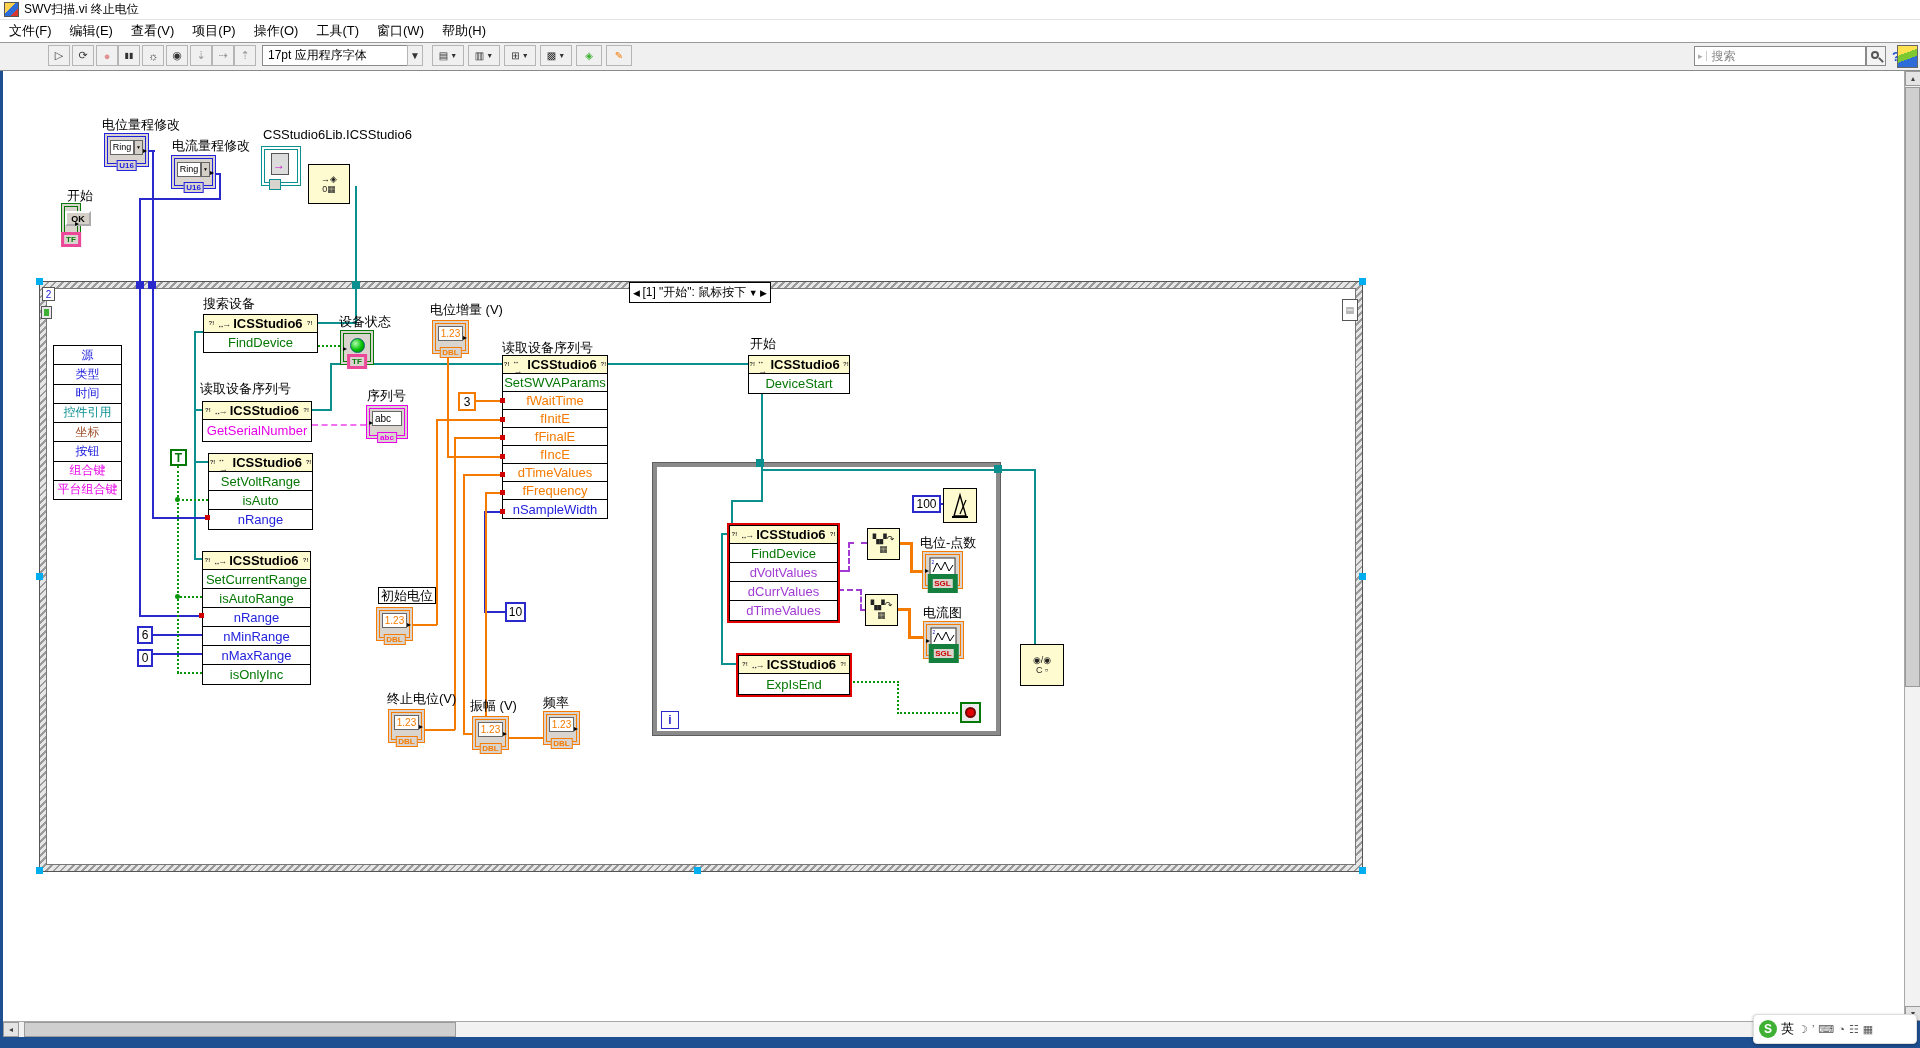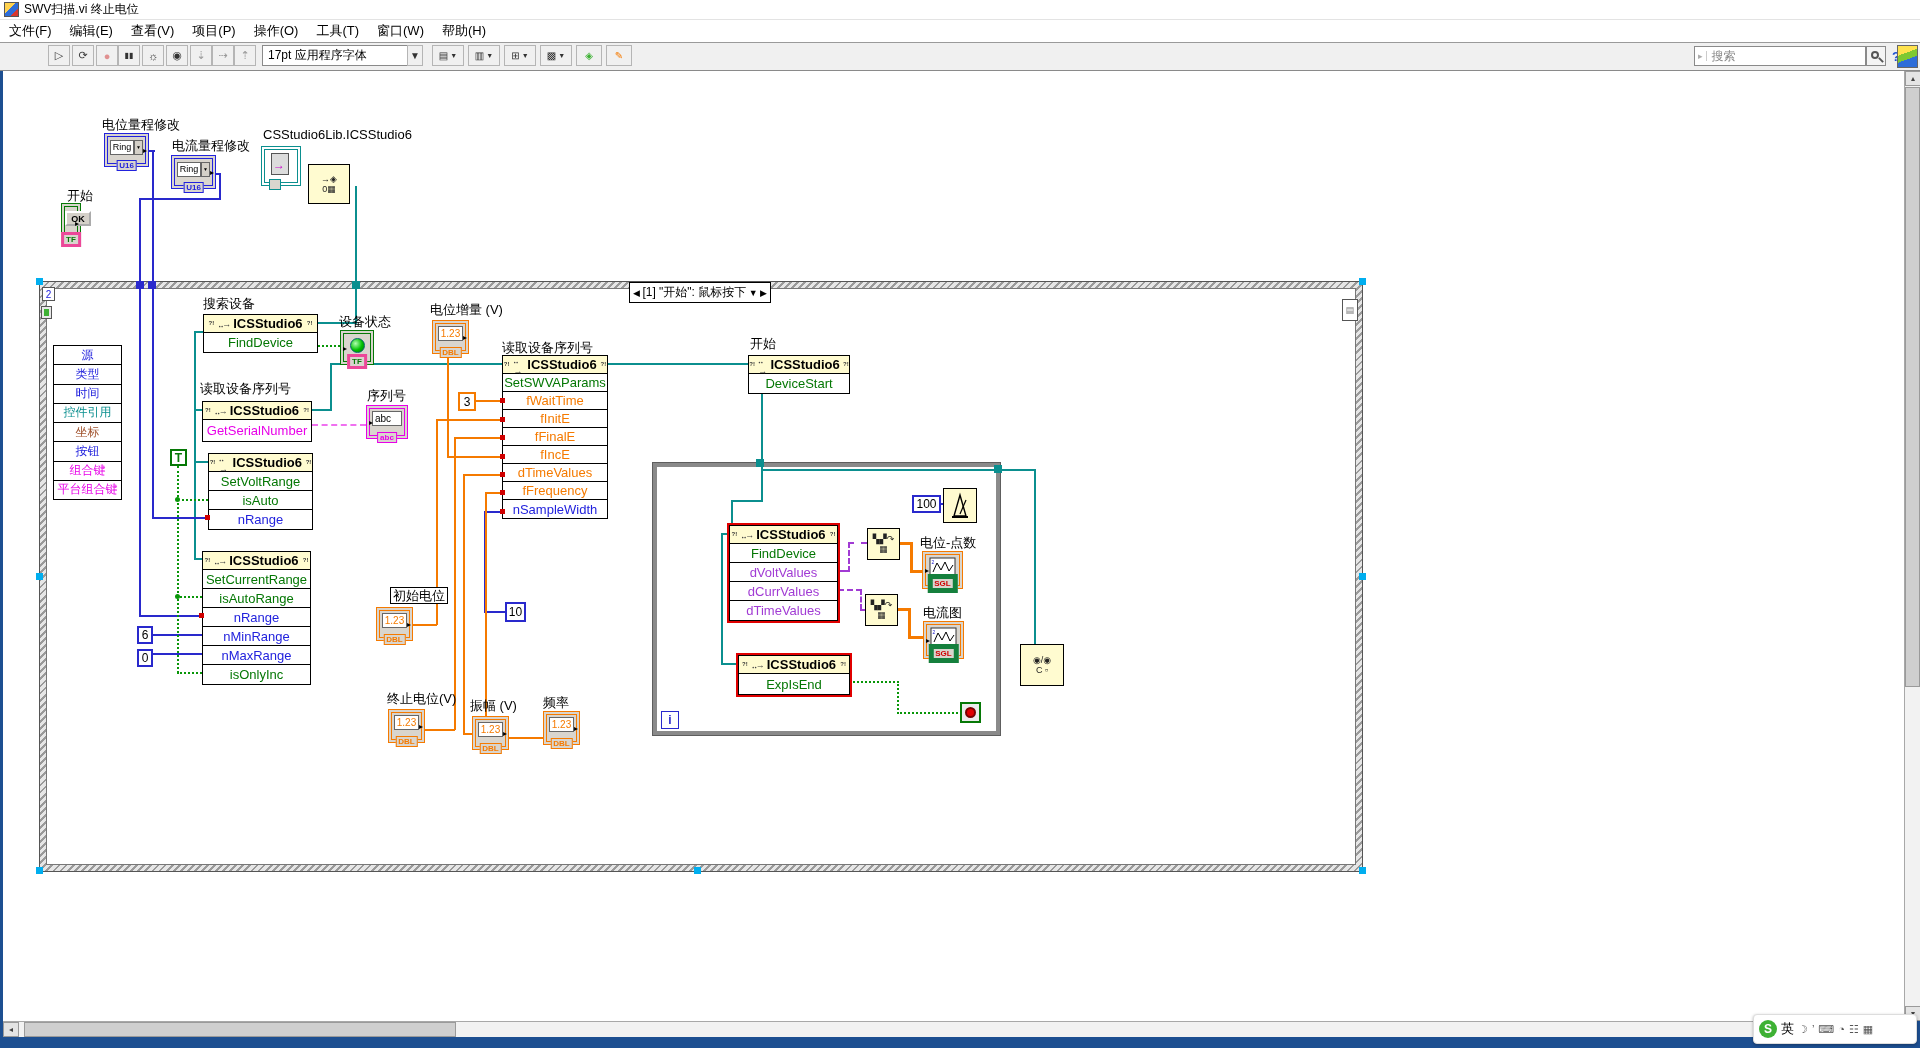--- a/index.html
+++ b/index.html
@@ -413,21 +413,21 @@
         <span class="pg">?!</span>
       </div>
     <div class="rw tg" style="height:20px">ExpIsEnd</div>
   </div>
 
   <div class="ynode" style="left:1020px;top:644px;width:44px;height:42px">
     <span>◉/◉</span>
     <span>C ▫</span>
   </div>
 
-  <div class="flabel boxlabel" style="left:390px;top:587px">初始电位</div>
+  <div class="flabel boxlabel" style="left:378px;top:587px">初始电位</div>
   <div class="term b-o" style="left:376px;top:607px;width:37px;height:34px">
     <div class="val">1.23</div>
     <span class="tab tab-o">DBL</span>
     <span class="outarr">▸</span>
   </div>
   <div class="const cb" style="left:505px;top:602px;width:21px;height:20px">10</div>
   <div class="flabel" style="left:387px;top:691px">终止电位(V)</div>
   <div class="term b-o" style="left:388px;top:709px;width:37px;height:34px">
     <div class="val">1.23</div>
     <span class="tab tab-o">DBL</span>

